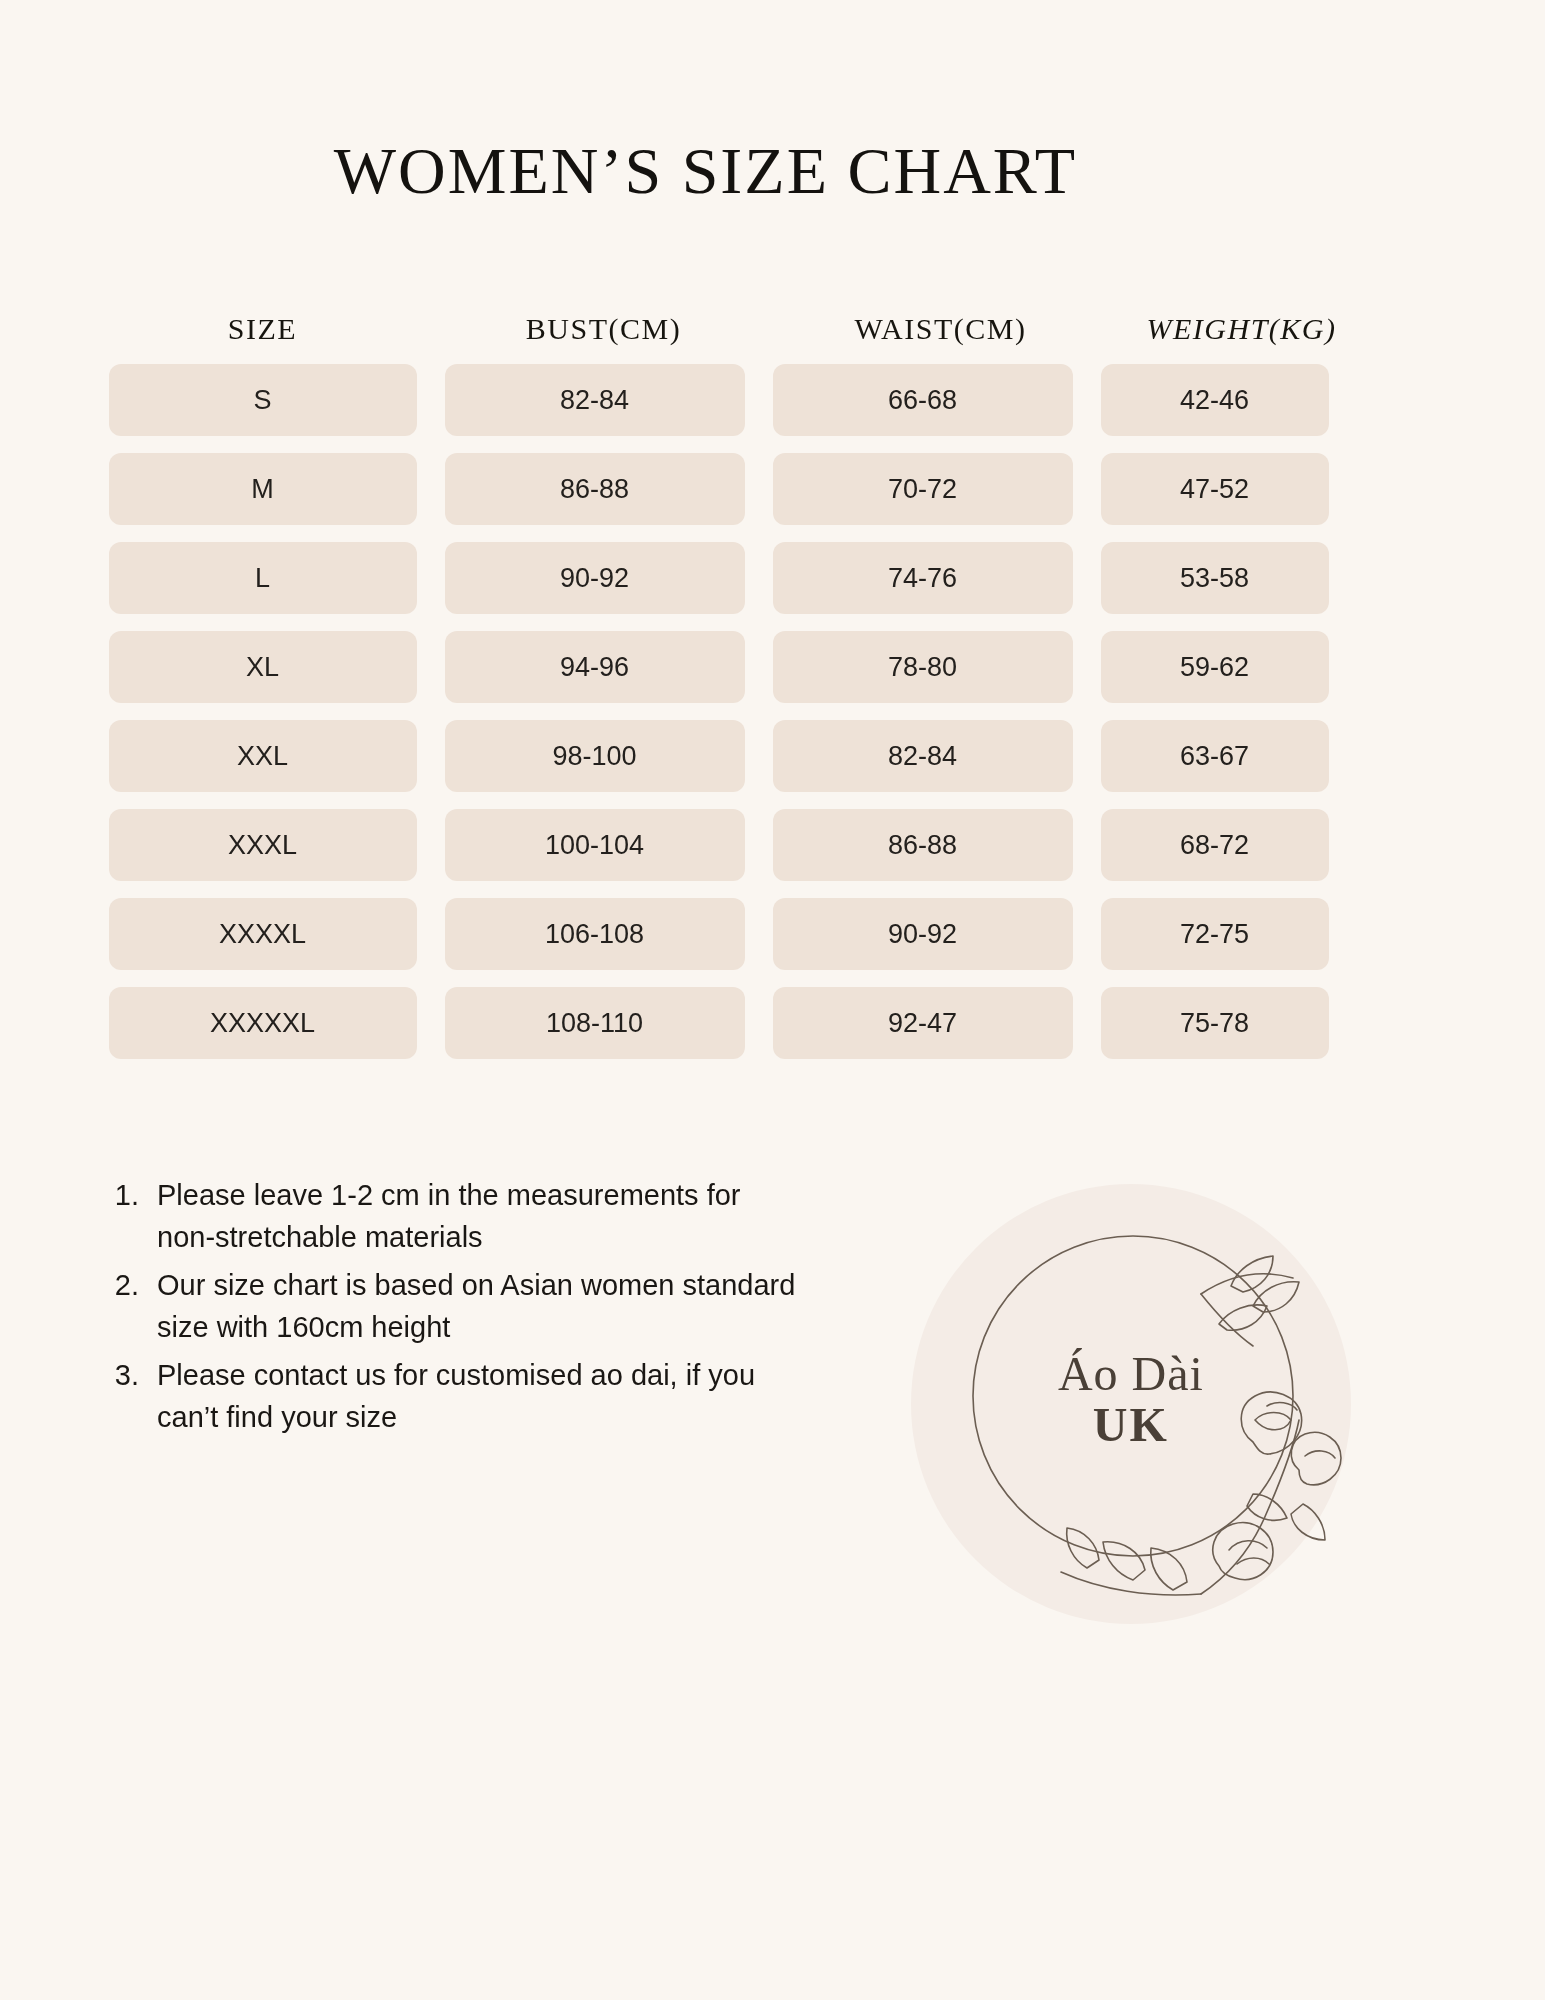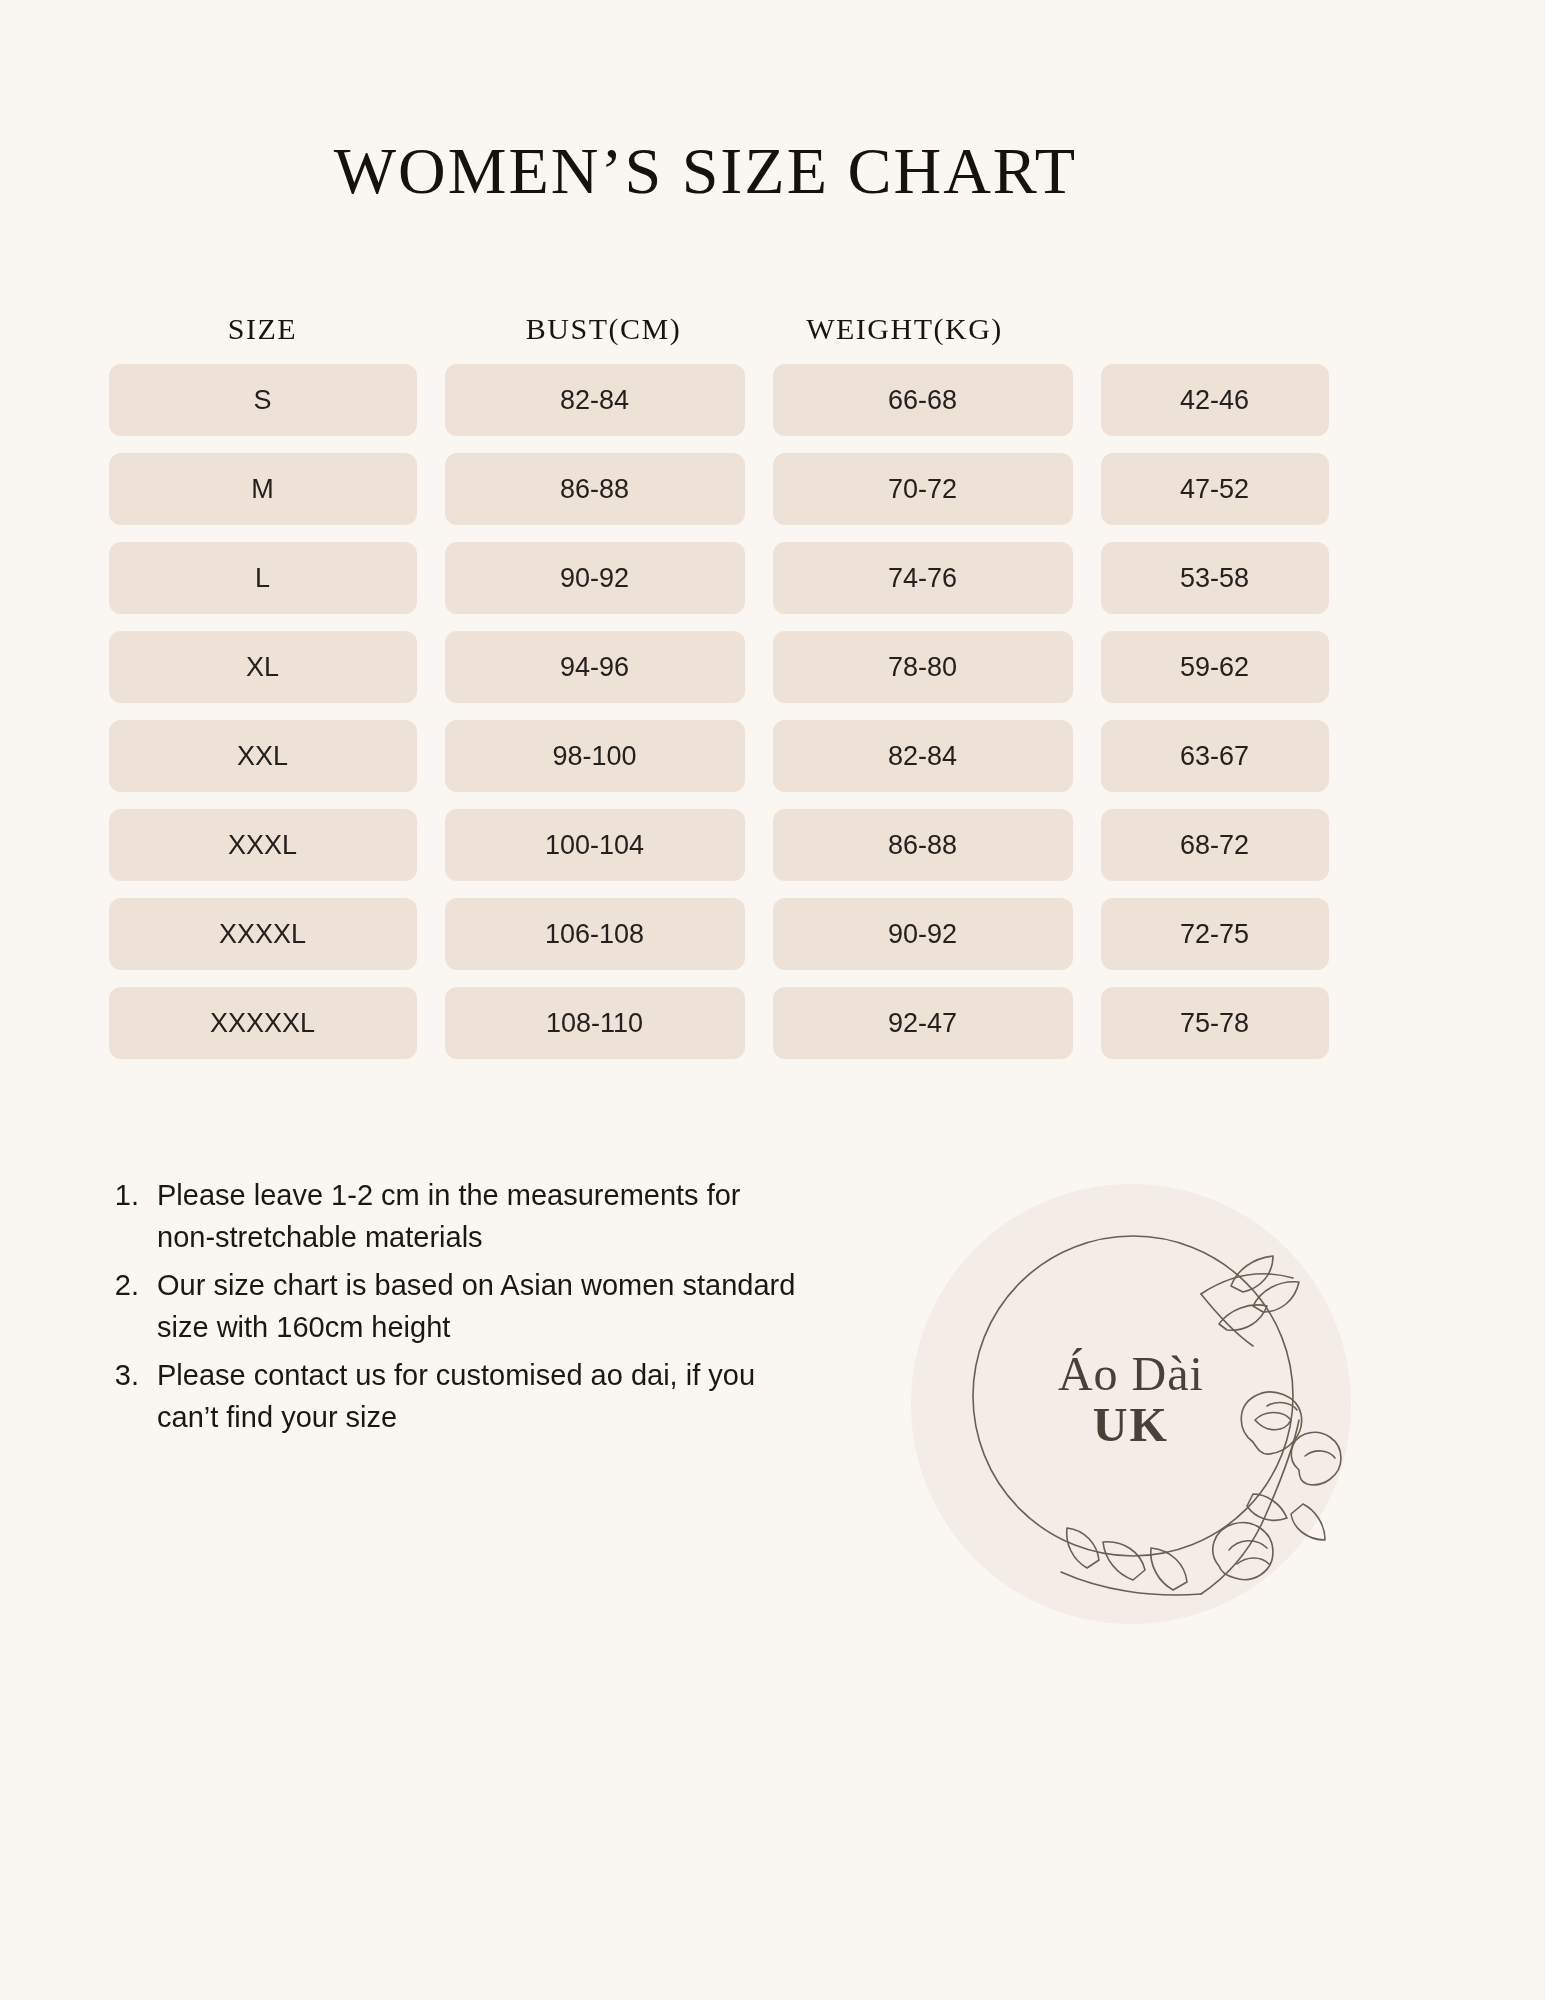--- a/index.html
+++ b/index.html
@@ -52,21 +52,21 @@
     font-family: "Liberation Serif", serif;
     font-size: 30px;
     letter-spacing: 1.5px;
     text-align: center;
     color: #17150f;
     padding-bottom: 18px;
   }
   .c-size   { flex: 0 0 308px; }
   .c-bust   { flex: 0 0 300px; }
   .c-waist  { flex: 0 0 300px; }
-  .c-weight { flex: 0 0 228px; }
+  .c-weight { flex: 0 0 228px; font-style: italic; }
 
   .data-row {
     display: flex;
     align-items: center;
     gap: 28px;
     padding: 0 28px;
     margin-bottom: 17px;
   }
   .cell {
     background: #eee2d7;
@@ -148,20 +148,21 @@
 
 <div class="page">
 
   <h1 class="title">WOMEN’S SIZE CHART</h1>
 
   <div class="table-wrap">
 
     <div class="head-row">
       <div class="head-cell c-size">SIZE</div>
       <div class="head-cell c-bust">BUST(CM)</div>
+      <div class="head-cell c-waist">WAIST(CM)</div>
       <div class="head-cell c-weight">WEIGHT(KG)</div>
     </div>
 
     <div class="data-row">
       <div class="cell size">S</div>
       <div class="cell bust">82-84</div>
       <div class="cell waist">66-68</div>
       <div class="cell weight">42-46</div>
     </div>
 

